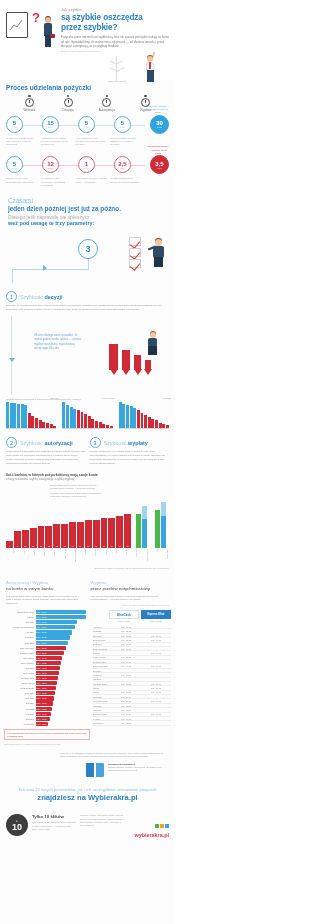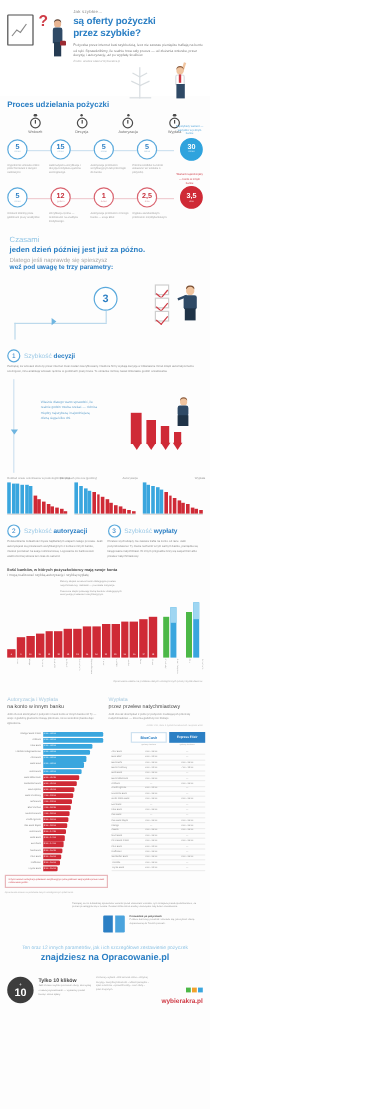--- a/index.html
+++ b/index.html
@@ -246,21 +246,21 @@
       <div class="hdr-q">?</div>
       <div class="hdr-person">
         <div class="p-hair"></div>
           <div class="p-head"></div>
         <div class="p-body"></div>
           <div class="p-legs"></div>
           <div class="p-case"></div>
       </div>
       <div class="hdr-text">
         <div class="kicker">Jak szybkie…</div>
-        <div class="h1">są oferty pożyczki</div>
+        <div class="h1">są szybkie oszczędza</div>
         <div class="h1">przez szybkie?</div>
         <div class="lede">Pożyczka przez internet kusi szybkością, lecz nie zawsze pieniądze trafiają na konto od ręki. Sprawdziliśmy, ile realnie trwa cały proces — od złożenia wniosku, przez decyzję i autoryzację, aż po wypłatę środków.</div>
         <div class="src">Źródło: analiza własna Wybierakra.pl</div>
       </div>
     </div>
     <div class="hdr-illo">
       <div class="tree">
         <div class="tree-line" style="left:9px;top:0;width:1px;height:26px;"></div>
         <div class="tree-line" style="left:3px;top:6px;width:7px;height:1px;transform:rotate(28deg);"></div>
         <div class="tree-line" style="left:9px;top:6px;width:7px;height:1px;transform:rotate(-28deg);"></div>
@@ -915,21 +915,21 @@
         <div class="bk-l"></div>
           <div class="bk-r"></div>
       </div>
       <div class="book-txt">
         <b>Przewodnik po pożyczkach</b>
         <div>Pobierz darmowy poradnik i dowiedz się, jak wybrać ofertę dopasowaną do Twoich potrzeb.</div>
       </div>
     </div>
     <div class="cta">
       <div class="cta-1">Ten oraz 12 innych parametrów, jak i ich szczegółowe zestawienie pożyczek</div>
-      <div class="cta-2">znajdziesz na Opracowanie.pl</div>
+      <div class="cta-2">znajdziesz na Wybierakra.pl</div>
     </div>
     <div class="bottom">
       <div class="badge10">
         <div class="plus">+</div>
         <div class="num">10</div>
       </div>
       <div style="flex:0 0 44px;">
         <div class="b-title">Tylko 10 klików</div>
         <div class="b-text">Jeśli chcesz szybko porównać oferty, skorzystaj z naszej wyszukiwarki — wystarczy podać kwotę i okres spłaty.</div>
       </div>

